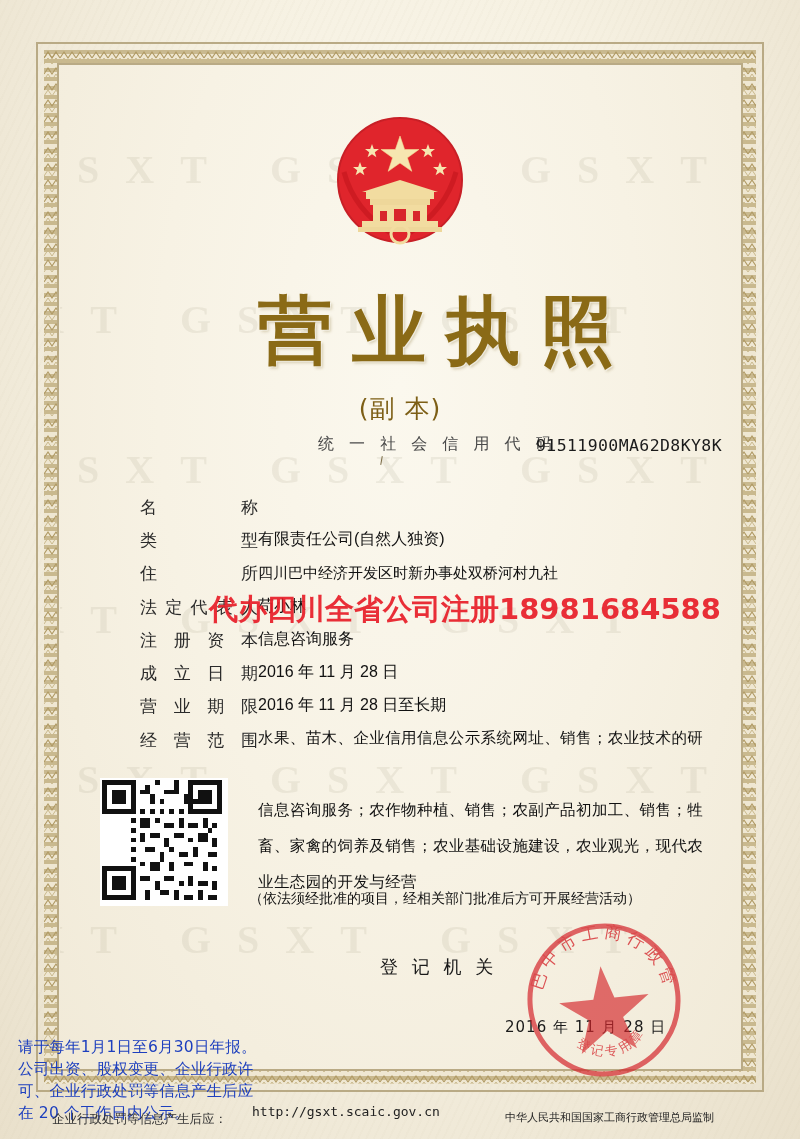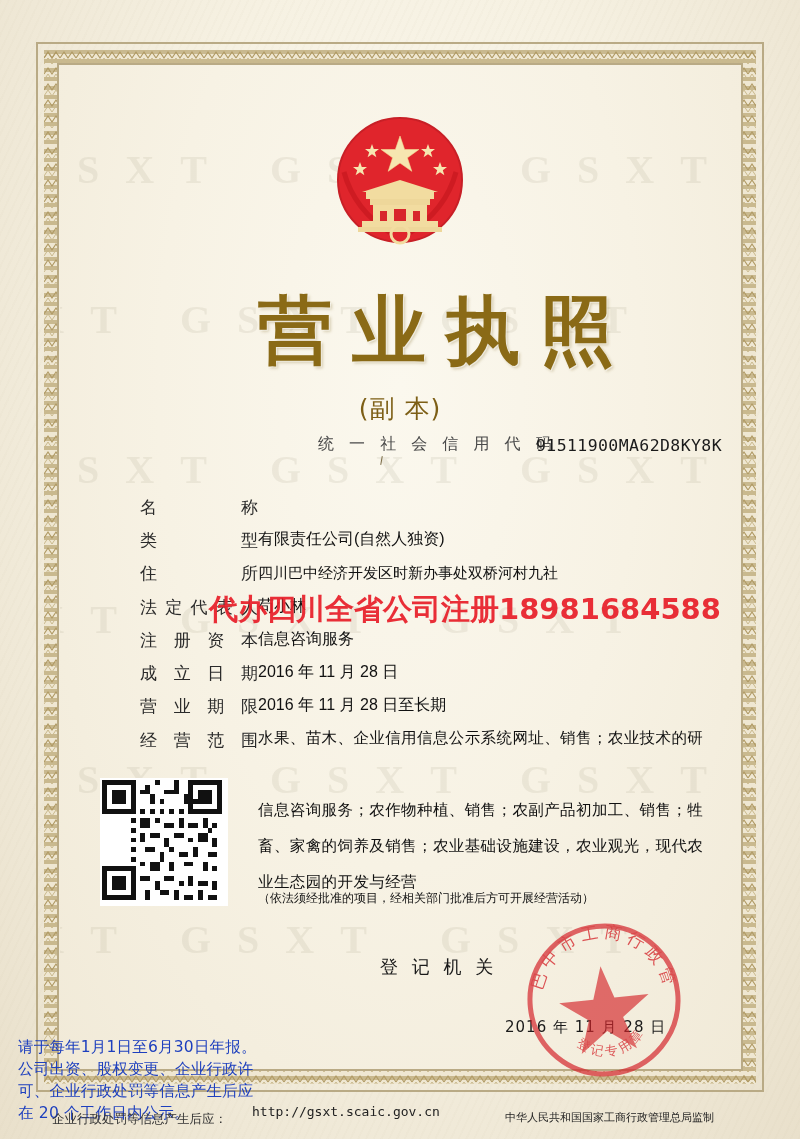--- a/index.html
+++ b/index.html
@@ -161,23 +161,23 @@
     position: absolute;
     left: 258px;
     width: 478px;
     font-size: 15.5px;
     line-height: 1;
     color: #111;
     letter-spacing: 0.4px;
   }
   .scope-note {
     position: absolute;
-    left: 258px;
+    left: 249px;
     width: 486px;
-    font-size: 12px;
+    font-size: 14px;
     color: #111;
   }
 
   
   #qr {
     position: absolute;
     left: 100px; top: 778px;
     width: 124px; height: 124px;
     background: #fff;
     padding: 2px;

